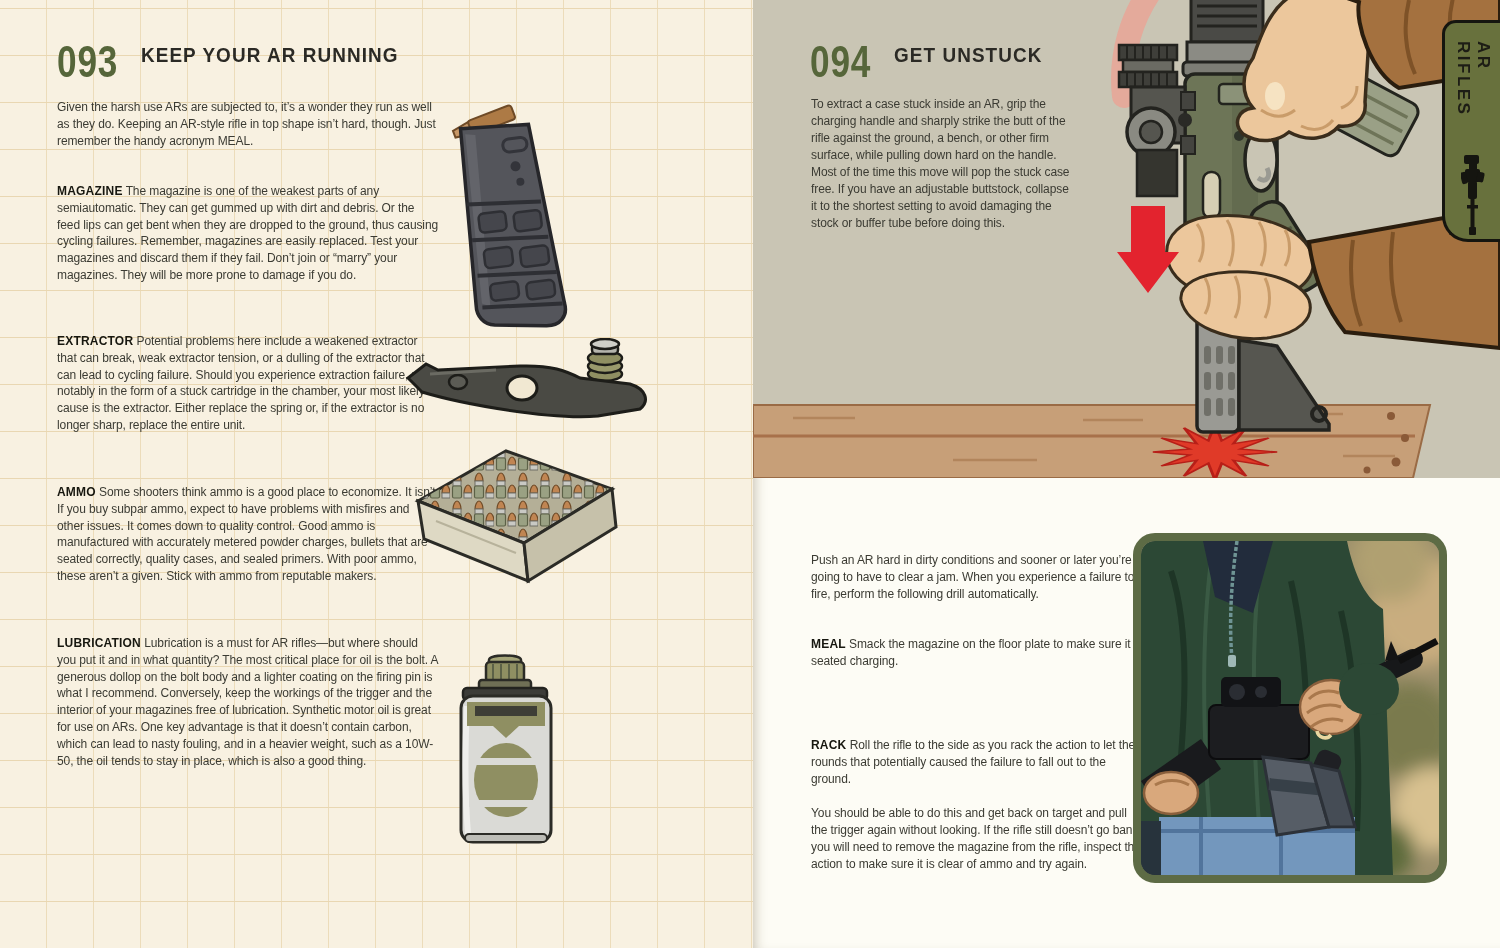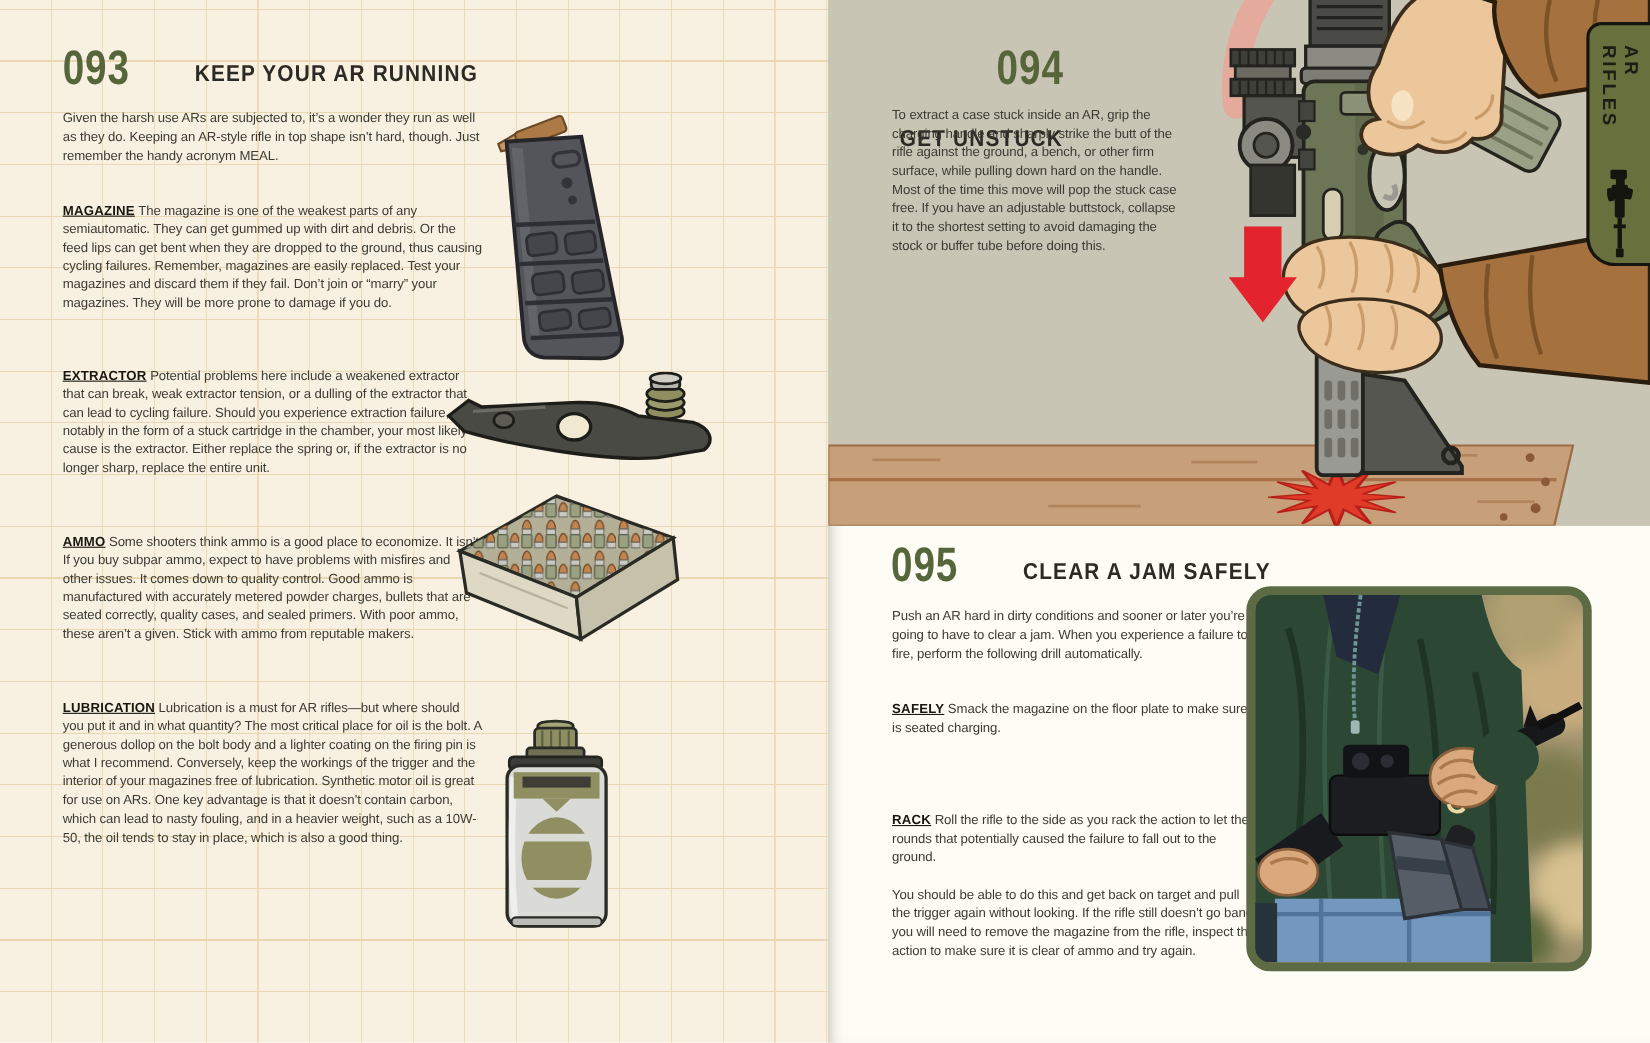--- a/index.html
+++ b/index.html
@@ -12,29 +12,29 @@
     background-color:#f8f1e1;
     background-image:
       repeating-linear-gradient(0deg, transparent 0 46px, #e9d7b2 46px 47px),
       repeating-linear-gradient(90deg, transparent 0 46px, #ecdcBA 46px 47px);
   }
   .page-right{
     position:absolute;left:753px;top:0;width:747px;height:948px;background:#fdfcf5;
     box-shadow:inset 10px 0 14px -10px rgba(80,65,35,.4);
   }
 
-  .entry-header{position:absolute;display:flex;align-items:flex-end;white-space:nowrap;gap:36px;}
+  .entry-header{position:absolute;display:flex;align-items:flex-start;white-space:nowrap;}
   .entry-num{display:inline-block;font-weight:800;font-size:44px;line-height:.82;
     color:#56663a;letter-spacing:1px;transform:scaleX(.8);transform-origin:0 100%;}
   .entry-title{display:inline-block;font-weight:800;font-size:21px;line-height:1;
     color:#2b2a25;letter-spacing:1.2px;transform:scaleX(.9);transform-origin:0 100%;
     margin-left:8px;padding-bottom:2px;}
   .body{position:absolute;margin:0;font-size:12px;line-height:16.8px;color:#3b3b33;
     letter-spacing:-.1px;}
-  .body b{font-weight:800;color:#17170f;letter-spacing:.2px;text-decoration:underline;}
+  .body b{font-weight:800;color:#17170f;letter-spacing:.2px;}
   figure{margin:0;padding:0;position:absolute;}
 
   
   .illu-top{position:absolute;left:0;top:0;width:747px;height:478px;background:#c9c5b4;overflow:hidden;}
   .illu-top svg.scene{position:absolute;left:0;top:0;}
   .chapter-tab{
     position:absolute;right:0;top:20px;width:58px;height:222px;
     background:#68713d;border:3px solid #15150f;border-right:none;
     border-radius:14px 0 0 26px;
     display:flex;flex-direction:column;align-items:center;justify-content:flex-start;
@@ -252,21 +252,21 @@
           <path d="M508 110 C520 118 532 118 542 110 M548 126 C560 132 572 130 580 120 M588 108 C598 104 604 96 604 86" stroke="#c99c6a" stroke-width="3" fill="none"></path>
           <ellipse cx="522" cy="96" rx="10" ry="14" fill="#f6e3c2" stroke="none"></ellipse>
         </g>
 
         <path d="M588 -4 L747 -4 L747 72 L646 88 C618 72 602 24 606 2 Z" fill="#a4713f" stroke="#2a1d0e" stroke-width="4"></path>
         <path d="M656 0 C650 24 652 52 662 74 M700 -2 C694 22 696 48 706 68" stroke="#7e5227" stroke-width="4" fill="none"></path>
 
         <polygon points="378,206 412,206 412,252 426,252 395,293 364,252 378,252" fill="#e3232e"></polygon>
       </svg>
 
-      <div class="entry-header" style="left:57px;top:44px;flex-direction:column;">
+      <div class="entry-header" style="left:57px;top:44px;">
         <span class="entry-num">094</span>
         <span class="entry-title">GET UNSTUCK</span>
       </div>
       <p class="body" style="left:58px;top:96px;width:266px;line-height:17px;">To extract a case stuck inside an AR, grip the charging handle and sharply strike the butt of the rifle against the ground, a bench, or other firm surface, while pulling down hard on the handle. Most of the time this move will pop the stuck case free. If you have an adjustable buttstock, collapse it to the shortest setting to avoid damaging the stock or buffer tube before doing this.</p>
 
       <div class="chapter-tab">
         <span class="tab-label">AR RIFLES</span>
         <span>
           <svg width="24" height="80" viewBox="0 0 24 80">
             <g fill="#151510">
@@ -278,28 +278,24 @@
               <rect x="7" y="26" width="9" height="18" rx="2"></rect>
               <rect x="9.5" y="44" width="4" height="28"></rect>
               <rect x="6" y="50" width="11" height="3.5"></rect>
               <rect x="8" y="72" width="7" height="8" rx="1"></rect>
             </g>
           </svg>
         </span>
       </div>
     </div>
 
-    <div class="entry-header" style="left:57px;top:496px;">
-      <span class="entry-num">095</span>
-      <span class="entry-title">CLEAR A JAM SAFELY</span>
-    </div>
 
     <p class="body" style="left:58px;top:552px;width:334px;line-height:17px;">Push an AR hard in dirty conditions and sooner or later you’re going to have to clear a jam. When you experience a failure to fire, perform the following drill automatically.</p>
 
-    <p class="body" style="left:58px;top:636px;width:334px;line-height:17px;"><b>SAFELY</b> <span>Smack the magazine on the floor plate to make sure it is seated charging.</span></p>
+    <p class="body" style="left:58px;top:636px;width:334px;line-height:17px;"><b>MEAL</b> <span>Smack the magazine on the floor plate to make sure it is seated charging.</span></p>
 
 
     <p class="body" style="left:58px;top:737px;width:334px;line-height:17px;"><b>RACK</b> <span>Roll the rifle to the side as you rack the action to let the rounds that potentially caused the failure to fall out to the ground.</span></p>
 
     <p class="body" style="left:58px;top:805px;width:332px;line-height:17px;">You should be able to do this and get back on target and pull the trigger again without looking. If the rifle still doesn’t go bang, you will need to remove the magazine from the rifle, inspect the action to make sure it is clear of ammo and try again.</p>
 
     <div class="photo-frame">
       <svg width="298" height="334" viewBox="0 0 298 334">
         <defs>
             <filter id="pblur" x="-40%" y="-40%" width="180%" height="180%">

